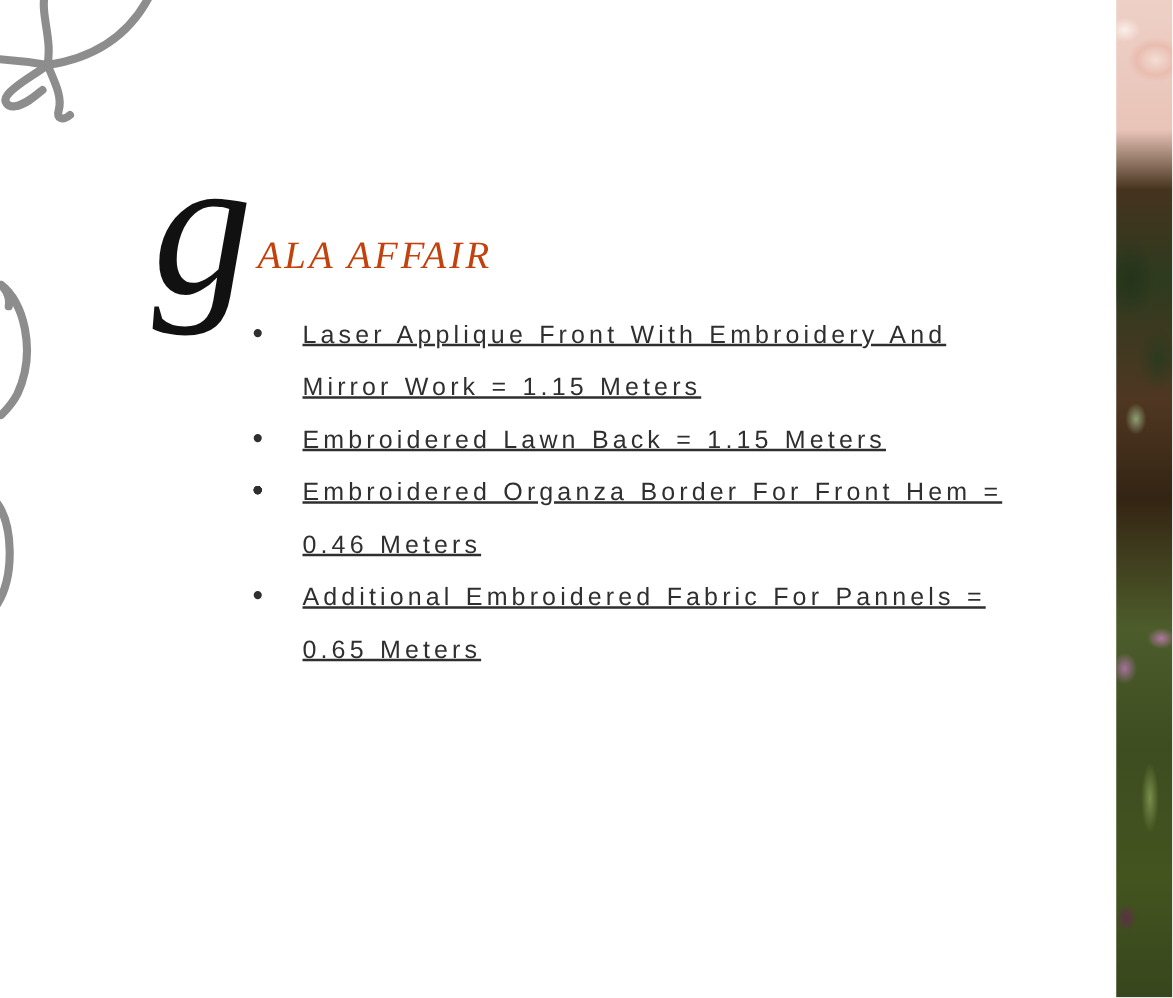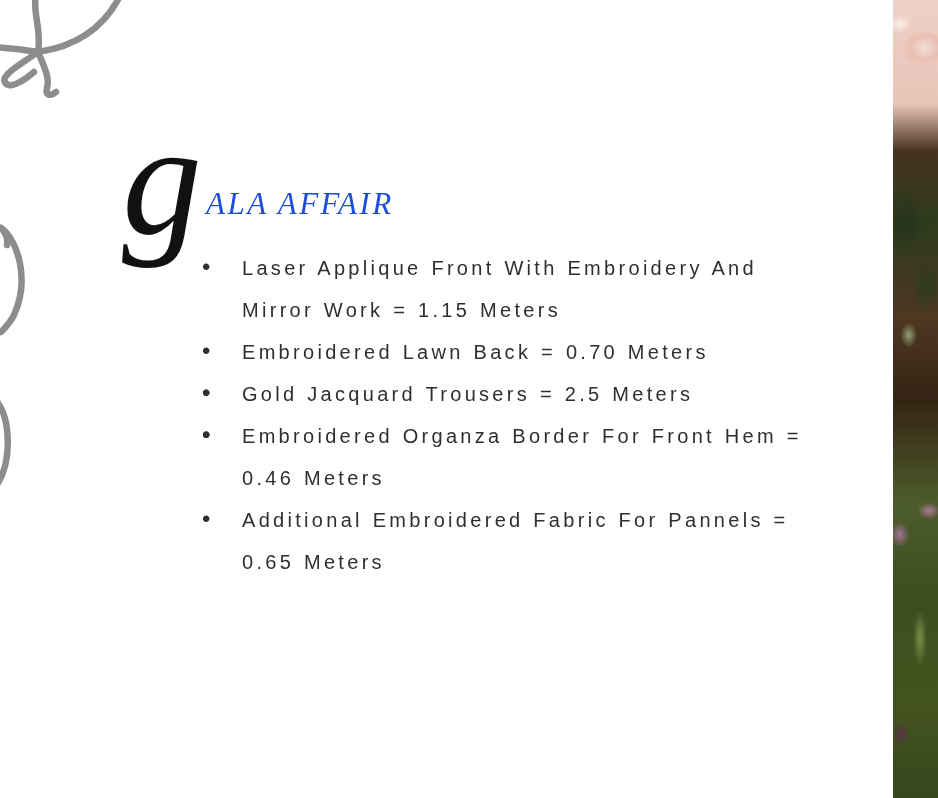--- a/index.html
+++ b/index.html
@@ -19,36 +19,36 @@
   .dropcap{
     position:absolute;left:122px;top:100px;
     font-family:"Liberation Serif","DejaVu Serif",serif;
     font-style:italic;font-size:160px;line-height:1;
     color:#111111;
   }
   .title-rest{
     position:absolute;left:206px;top:188px;
     font-family:"Liberation Serif","DejaVu Serif",serif;
     font-style:italic;font-size:31px;line-height:1;
-    letter-spacing:2.5px;color:#1d4ed8;
+    letter-spacing:2.5px;color:#c2410c;
   }
 
   
   .fabric-list{
     position:absolute;left:188px;top:247px;width:680px;
     margin:0;padding:0;list-style:none;
   }
   .fabric-list li{
     position:relative;
     padding-left:54px;
     font-size:20px;line-height:42px;
     letter-spacing:3.3px;word-spacing:1px;
     color:#2f2f2f;
   }
-  .li-text{white-space:pre-line;}
+  .li-text{white-space:pre-line;text-decoration:underline;}
   .bullet{
     position:absolute;left:14px;top:-1px;
     font-size:24px;color:#2f2f2f;
   }
 
   
   .photo-strip{
     position:absolute;right:0;top:0;width:45px;height:798px;
     background:
       radial-gradient(30px 24px at 70% 6%, #f3ded6 0%, #e9bdb0 50%, rgba(233,189,176,0) 75%),
@@ -88,28 +88,27 @@
   </div>
 
   <ul class="fabric-list">
     <li>
       <span class="bullet">•</span>
       <span class="li-text">Laser Applique Front With Embroidery And
 Mirror Work = 1.15 Meters</span>
     </li>
     <li>
       <span class="bullet">•</span>
-      <span class="li-text">Embroidered Lawn Back = 0.70 Meters</span>
+      <span class="li-text">Embroidered Lawn Back = 1.15 Meters</span>
     </li>
     <li>
       <span class="bullet">•</span>
     </li>
     <li>
       <span class="bullet">•</span>
-      <span class="li-text">Gold Jacquard Trousers = 2.5 Meters</span>
     </li>
     <li>
       <span class="bullet">•</span>
     </li>
     <li>
       <span class="bullet">•</span>
     </li>
     <li>
       <span class="bullet">•</span>
       <span class="li-text">Embroidered Organza Border For Front Hem =

